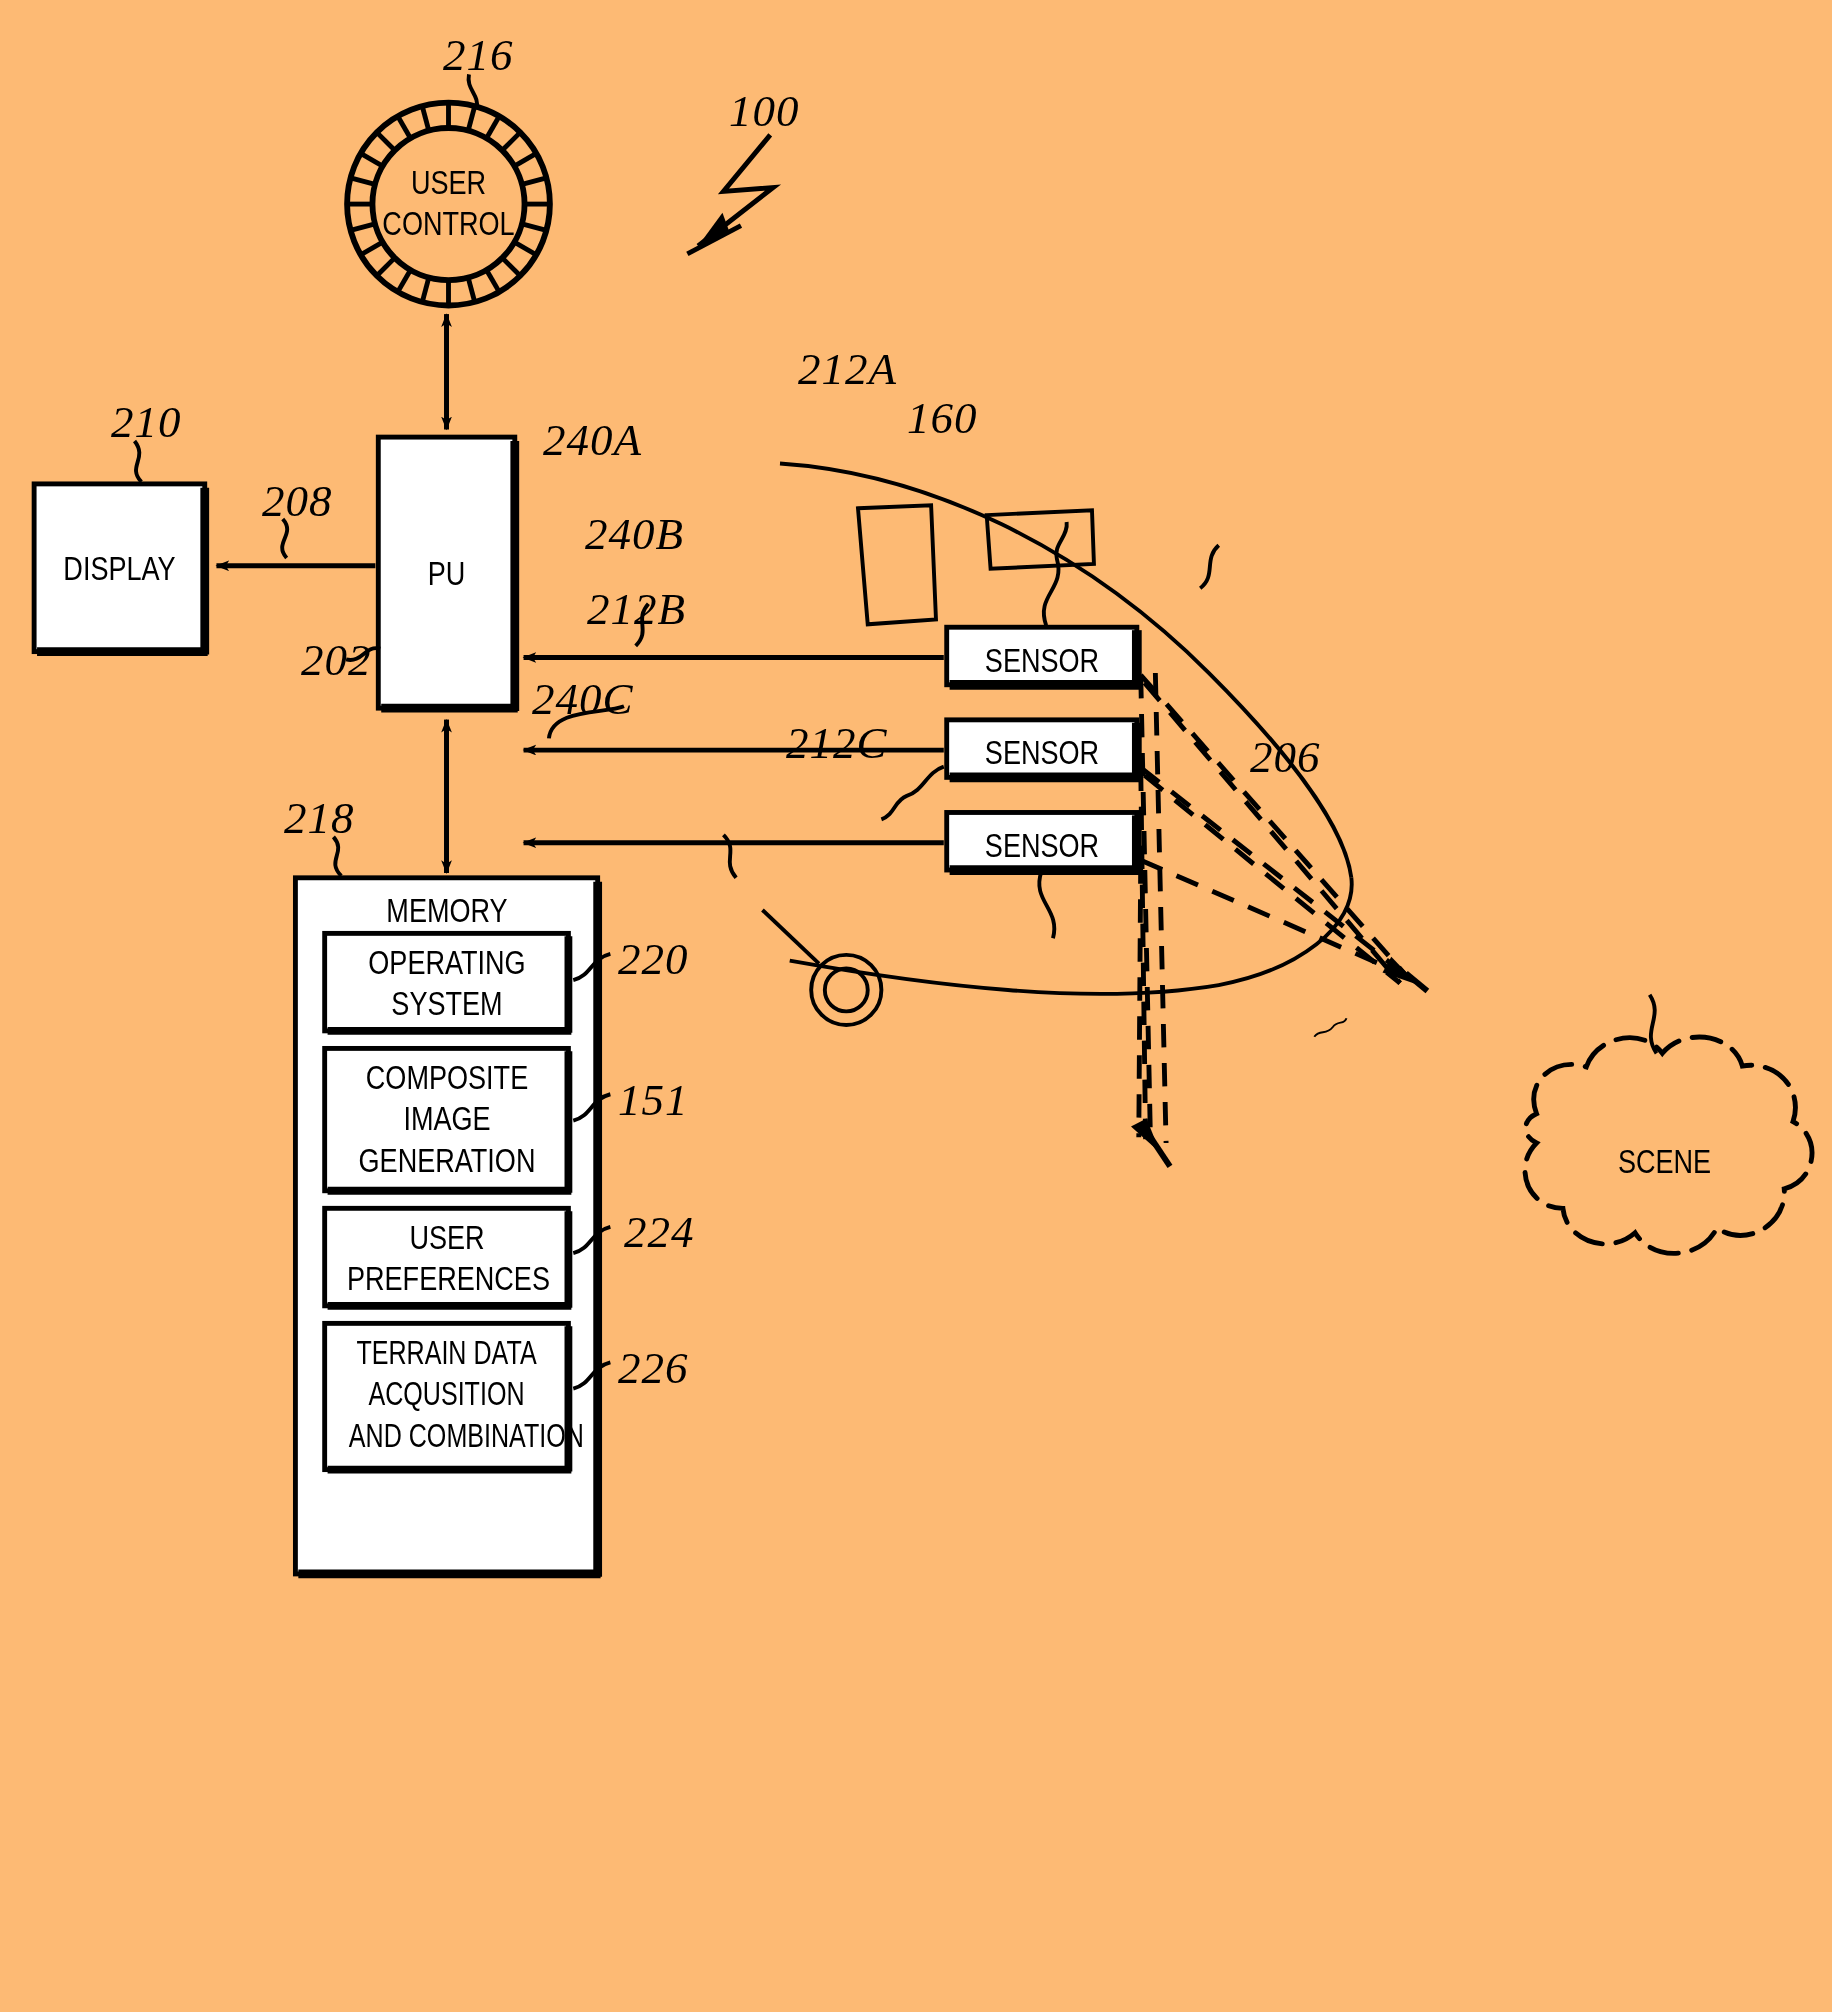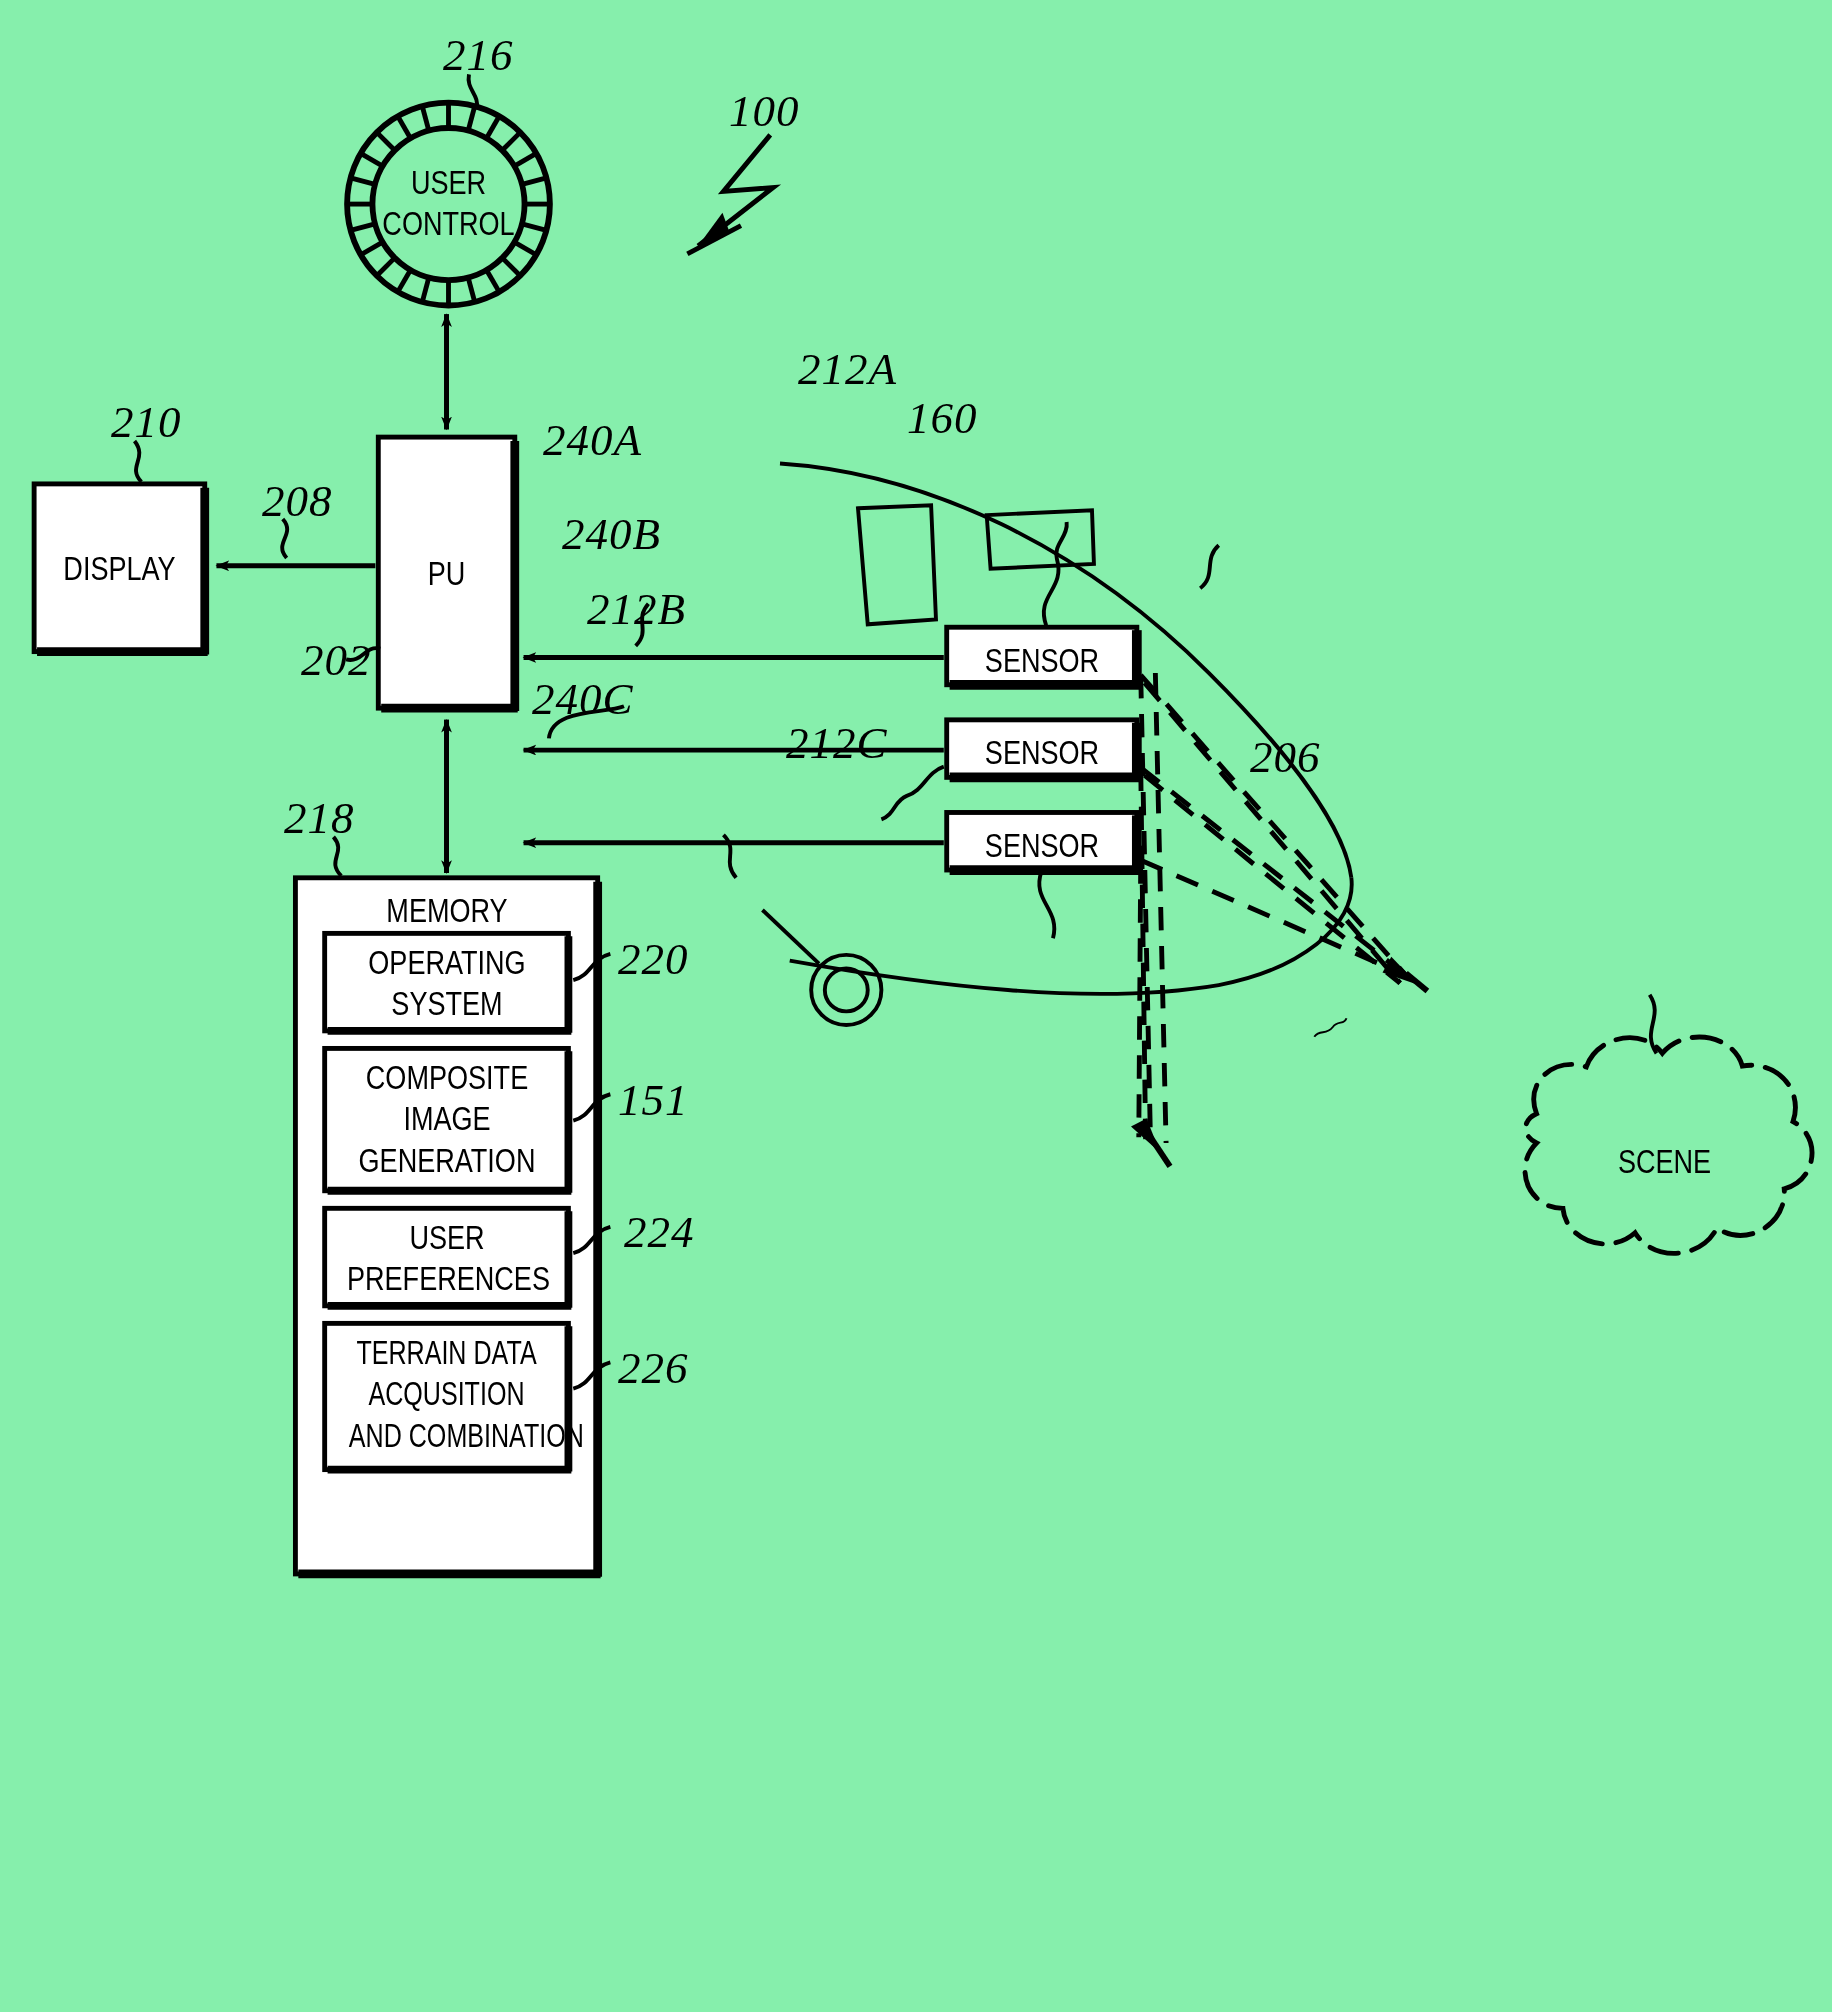--- a/index.html
+++ b/index.html
@@ -8,21 +8,21 @@
     padding: 0;
     background: #ffffff;
   }
   body {
     font-family: "Liberation Sans", sans-serif;
   }
   #figure {
     position: relative;
     width: 1832px;
     height: 2013px;
-    background: #86efac;
+    background: #fdba74;
     overflow: hidden;
   }
   #canvas {
     position: absolute;
     left: 0;
     top: 0;
     width: 1832px;
     height: 2013px;
   }
   .ref {
@@ -255,21 +255,21 @@
   </svg>
 
   <div class="ref" style="left:443px; top:29px;">216</div>
   <div class="ref" style="left:729px; top:85px;">100</div>
   <div class="ref" style="left:111px; top:396px;">210</div>
   <div class="ref" style="left:262px; top:475px;">208</div>
   <div class="ref" style="left:265px; top:634px;margin-left:36px;">202</div>
   <div class="ref" style="left:284px; top:792px;">218</div>
 
   <div class="ref" style="left:543px; top:414px;">240A</div>
-  <div class="ref" style="left:562px; top:508px;">240B</div>
+  <div class="ref" style="left:585px; top:508px;">240B</div>
   <div class="ref" style="left:532px; top:673px;">240C</div>
 
   <div class="ref" style="left:798px; top:343px;">212A</div>
   <div class="ref" style="left:587px; top:583px;text-align:center;">212B</div>
   <div class="ref" style="left:786px; top:717px;">212C</div>
 
   <div class="ref" style="left:907px; top:392px;">160</div>
   <div class="ref" style="left:1250px; top:731px;">206</div>
 
   <div class="ref" style="left:618px; top:933px;text-align:right;">220</div>

